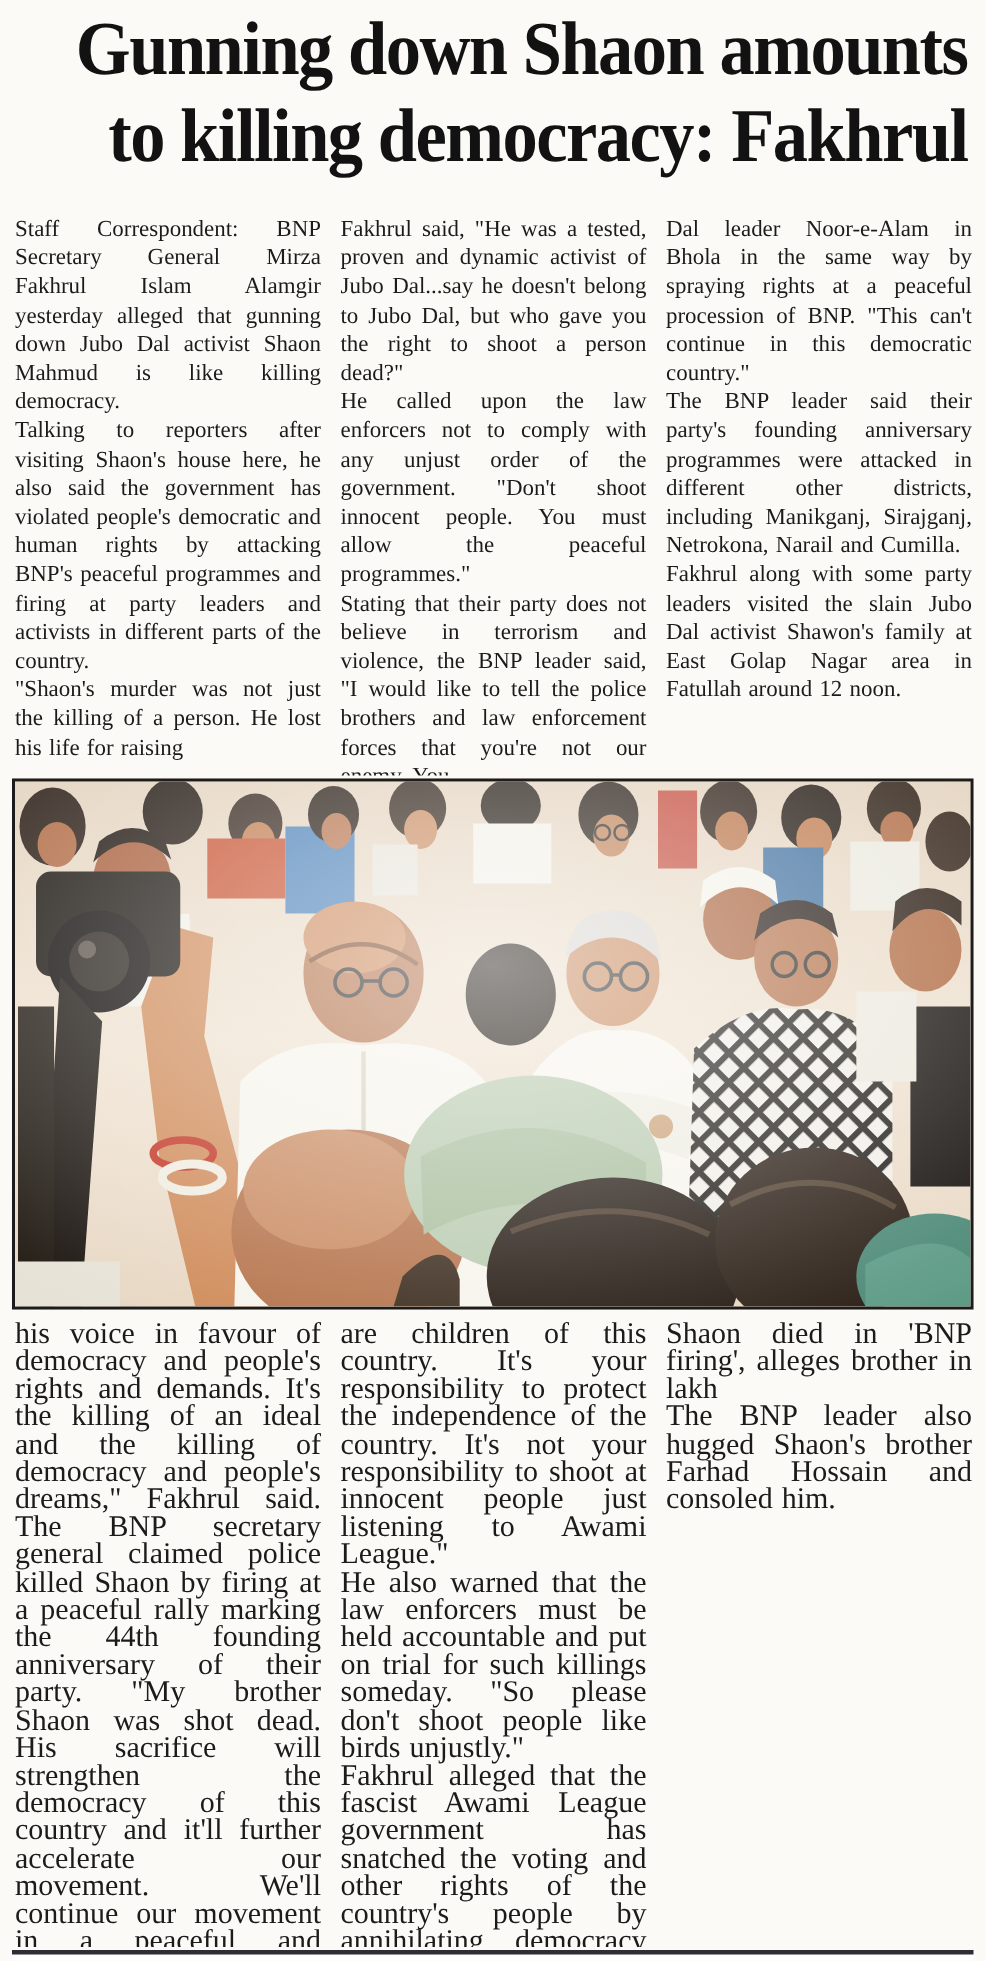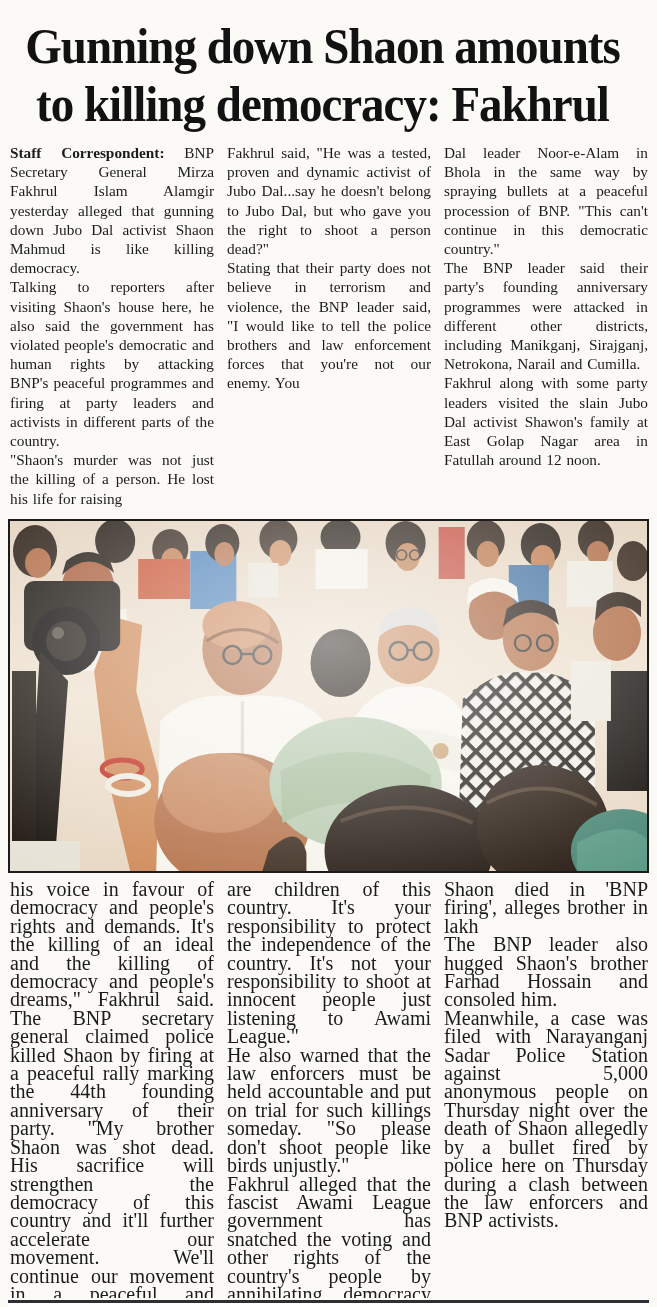--- a/index.html
+++ b/index.html
@@ -2,38 +2,38 @@
 <html><head>
 <meta charset="utf-8">
 <style>
   html,body{margin:0;padding:0;}
   body{
     width:657px;height:1307px;position:relative;overflow:hidden;
     background:#fbfaf6;color:#1b1b1b;
     font-family:"Liberation Serif", serif;
   }
   .headline{
-    position:absolute;top:2px;left:0;right:12px;margin:12px;
-    text-align:center;font-weight:bold;color:#121212;
+    position:absolute;top:2px;left:0;right:12px;margin:0;
+    text-align:right;font-weight:bold;color:#121212;
     font-size:47px;line-height:58px;letter-spacing:-1px;
     font-family:"Liberation Serif", serif;
   }
   .headline span{display:block;transform:scaleY(1.08);transform-origin:top;}
   .cols{
     position:absolute;left:10px;right:9px;display:flex;gap:13px;overflow:hidden;
   }
   .cols.top{top:143px;height:374px;}
   .cols.bottom{top:880px;height:418px;}
   .col{flex:1 1 0;min-width:0;}
   .col p{
     margin:0;text-align:justify;
     font-size:15.3px;line-height:19.2px;word-spacing:1px;
   }
   .cols.bottom .col p{font-size:20px;line-height:18.4px;}
-  .lead{font-weight:bold;}
+  .lead{font-weight:normal;}
   .photo{
     position:absolute;top:519px;left:8px;right:8px;height:354px;
     border:2px solid #1c1c1c;box-sizing:border-box;background:#e9dac8;overflow:hidden;
   }
   .photo svg{display:block;width:100%;height:100%;}
   .cutoff{
     position:absolute;top:1300px;left:8px;right:8px;height:7px;
     border-top:3px solid #2e2e36;background:#fff;
   }
 </style>
@@ -46,24 +46,25 @@
 </h1>
 
 <div class="cols top">
   <div class="col">
     <p><span class="lead">Staff Correspondent:</span> <span>BNP Secretary General Mirza Fakhrul Islam Alamgir yesterday alleged that gunning down Jubo Dal activist Shaon Mahmud is like killing democracy.</span></p>
     <p>Talking to reporters after visiting Shaon's house here, he also said the government has violated people's democratic and human rights by attacking BNP's peaceful programmes and firing at party leaders and activists in different parts of the country.</p>
     <p>"Shaon's murder was not just the killing of a person. He lost his life for raising</p>
   </div>
   <div class="col">
     <p>Fakhrul said, "He was a tested, proven and dynamic activist of Jubo Dal...say he doesn't belong to Jubo Dal, but who gave you the right to shoot a person dead?"</p>
+    <p>He called upon the law enforcers not to comply with any unjust order of the government. "Don't shoot innocent people. You must allow the peaceful programmes."</p>
     <p>Stating that their party does not believe in terrorism and violence, the BNP leader said, "I would like to tell the police brothers and law enforcement forces that you're not our enemy. You</p>
   </div>
   <div class="col">
-    <p>Dal leader Noor-e-Alam in Bhola in the same way by spraying bullets at a peaceful procession of BNP. "This can't continue in this democratic country."</p>
+    <p>Dal leader Noor-e-Alam in Bhola in the same way by spraying rights at a peaceful procession of BNP. "This can't continue in this democratic country."</p>
     <p>The BNP leader said their party's founding anniversary programmes were attacked in different other districts, including Manikganj, Sirajganj, Netrokona, Narail and Cumilla.</p>
     <p>Fakhrul along with some party leaders visited the slain Jubo Dal activist Shawon's family at East Golap Nagar area in Fatullah around 12 noon.</p>
   </div>
 </div>
 
 <div class="photo" role="img" aria-label="Crowd photo: BNP Secretary General Mirza Fakhrul Islam Alamgir in white shirt and glasses surrounded by party leaders, activists and press photographers">
   <svg viewBox="0 0 636 350" preserveAspectRatio="none">
     <defs>
       <linearGradient id="bg" x1="0" y1="0" x2="0" y2="1">
         <stop offset="0" stop-color="#e3d2bd"></stop>
@@ -205,17 +206,16 @@
     <p>Trashing police officers' comment that Shaon was not a Jubo Dal activist,</p>
   </div>
   <div class="col">
     <p>are children of this country. It's your responsibility to protect the independence of the country. It's not your responsibility to shoot at innocent people just listening to Awami League."</p>
     <p>He also warned that the law enforcers must be held accountable and put on trial for such killings someday. "So please don't shoot people like birds unjustly."</p>
     <p>Fakhrul alleged that the fascist Awami League government has snatched the voting and other rights of the country's people by annihilating democracy for 15 years. He recalled that police recently killed Swechchasebak Dal leader Abdur Rahim and Chhatra</p>
   </div>
   <div class="col">
     <p>Shaon died in 'BNP firing', alleges brother in lakh</p>
     <p>The BNP leader also hugged Shaon's brother Farhad Hossain and consoled him.</p>
-    <p>Meanwhile, a case was filed with Narayanganj Sadar Police Station against 5,000 anonymous people on Thursday night over the death of Shaon allegedly by a bullet fired by police here on Thursday during a clash between the law enforcers and BNP activists.</p>
   </div>
 </div>
 
 <div class="cutoff"></div>
 
 </body></html>

